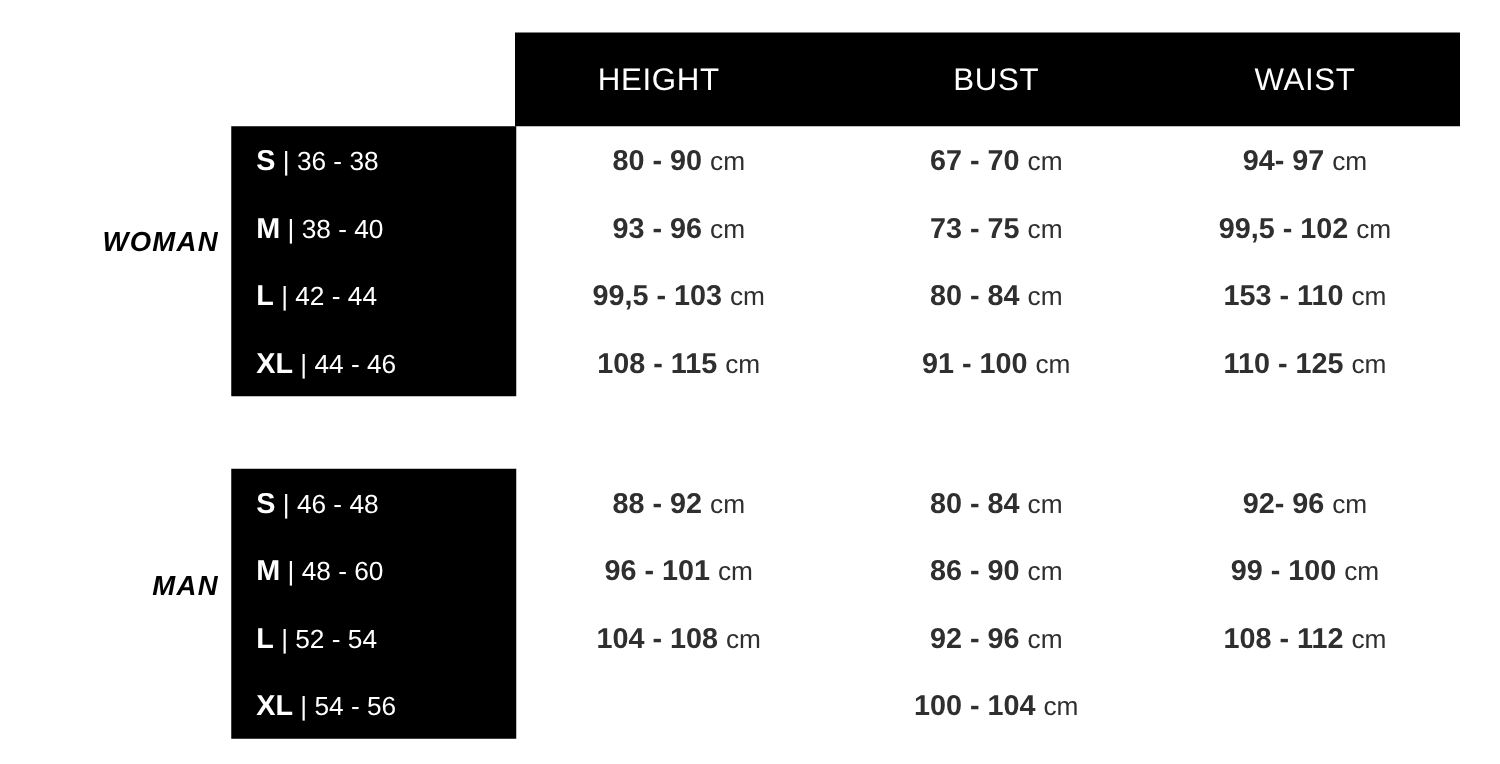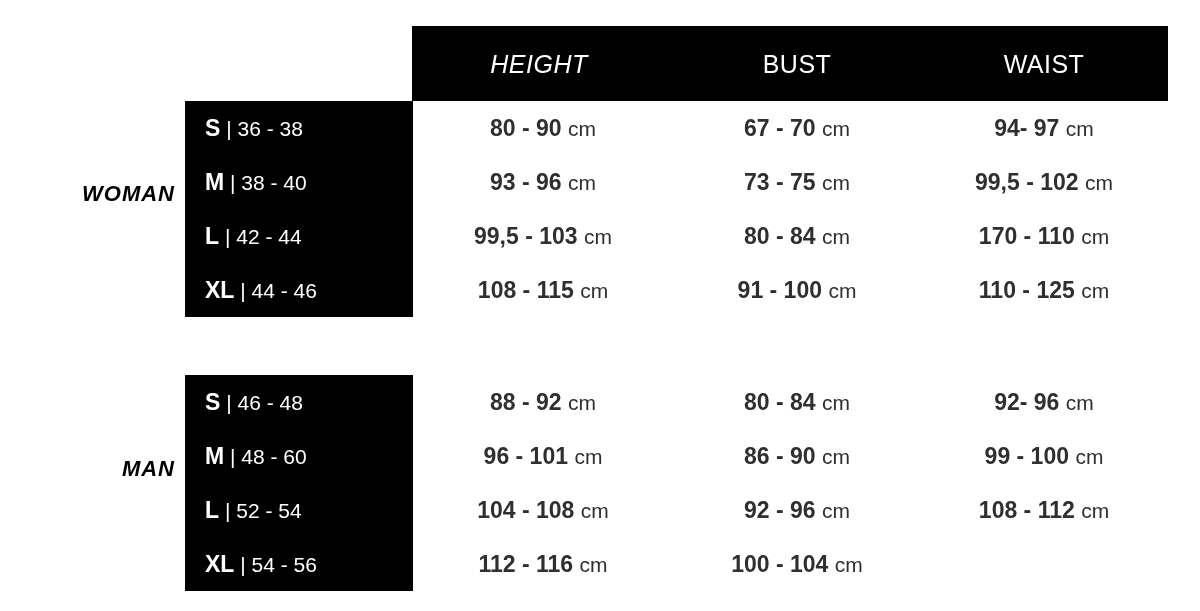--- a/index.html
+++ b/index.html
@@ -40,21 +40,21 @@
   
   .col-head {
     position: absolute;
     top: 50px;
     color: #ffffff;
     font-size: 25px;
     letter-spacing: 0.5px;
     text-align: center;
     font-weight: 400;
   }
-  .col-head.c1 { left: 408px; width: 262px; font-style: italic; }
+  .col-head.c1 { left: 396px; width: 262px; }
   .col-head.c2 { left: 674px; width: 246px; }
   .col-head.c3 { left: 920px; width: 248px; }
 
   
   .group-label {
     position: absolute;
     font-size: 22px;
     font-weight: bold;
     font-style: italic;
     color: #000000;
@@ -167,21 +167,21 @@
     </div>
     <div class="meas c1">
       <span class="v">99,5 - 103</span>
       <span class="u">cm</span>
     </div>
     <div class="meas c2">
       <span class="v">80 - 84</span>
       <span class="u">cm</span>
     </div>
     <div class="meas c3">
-      <span class="v">170 - 110</span>
+      <span class="v">153 - 110</span>
       <span class="u">cm</span>
     </div>
   </div>
 
   <div class="row" style="top:263px;">
     <div class="sizecell">
       <span class="sz">XL</span>
       <span class="num">|</span>
       <span class="num">44 - 46</span>
     </div>
@@ -261,23 +261,19 @@
       <span class="u">cm</span>
     </div>
   </div>
 
   <div class="row" style="top:537px;padding-left:24px;">
     <div class="sizecell">
       <span class="sz">XL</span>
       <span class="num">|</span>
       <span class="num">54 - 56</span>
     </div>
-    <div class="meas c1">
-      <span class="v">112 - 116</span>
-      <span class="u">cm</span>
-    </div>
     <div class="meas c2">
       <span class="v">100 - 104</span>
       <span class="u">cm</span>
     </div>
   </div>
 
 </div>
 
 </body></html>

